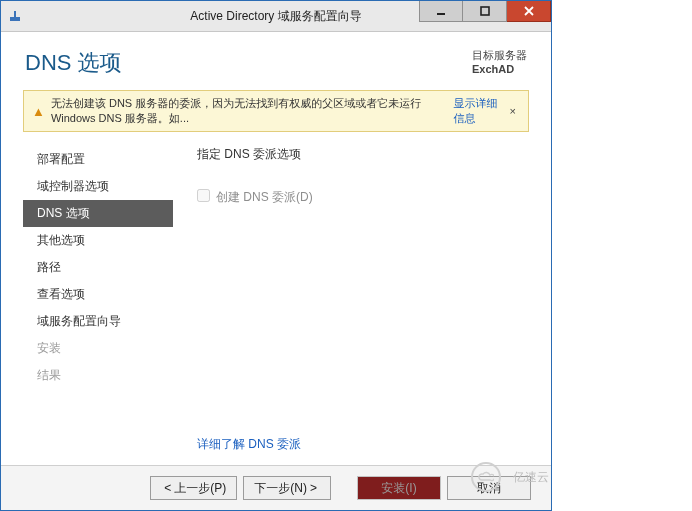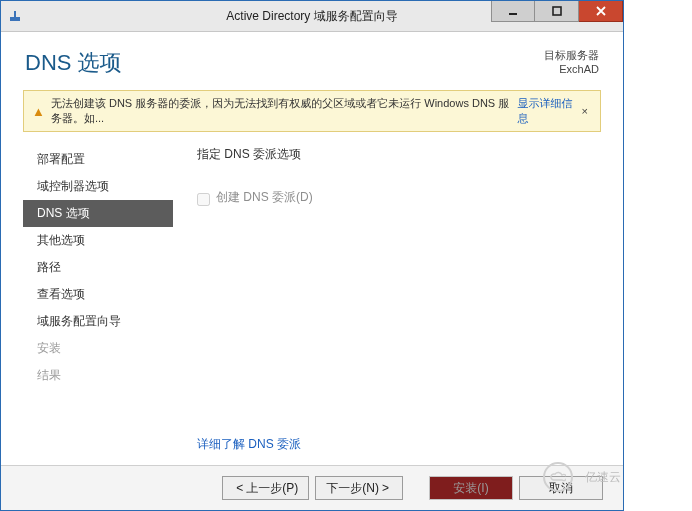--- a/index.html
+++ b/index.html
@@ -1,44 +1,44 @@
 <!DOCTYPE html>
 <html><head>
 <meta charset="utf-8">
 <style>
   html,body{margin:0;padding:0;font-family:"Microsoft YaHei","Segoe UI",Tahoma,sans-serif;font-size:12px;background:#fff;color:#222}
-  .window{width:624px;height:511px;border:1px solid #2a6bb3;box-sizing:border-box;display:flex;flex-direction:column;position:relative;background:#fff}
+  .window{width:552px;height:511px;border:1px solid #2a6bb3;box-sizing:border-box;display:flex;flex-direction:column;position:relative;background:#fff}
   
   .titlebar{height:30px;background:#e9e9e9;border-bottom:1px solid #c7c7c7;display:flex;align-items:center;position:relative}
   .titlebar .app-icon{width:16px;height:16px;margin-left:6px;display:flex;align-items:center;justify-content:center;color:#3b73b9;font-size:11px}
   .titlebar .title{position:absolute;left:0;right:0;text-align:center;font-size:12px;color:#222;pointer-events:none}
   .win-controls{display:flex;margin-left:auto;height:100%}
   .win-btn{width:44px;height:21px;display:flex;align-items:center;justify-content:center;border:1px solid #8f8f8f;border-top:none;background:#cfcfcf;box-sizing:border-box}
   .win-btn+.win-btn{border-left:none}
   .win-btn svg{display:block}
   .win-btn.close{background:#c9472f;border-color:#9a2f1c}
   
   .header{padding:16px 24px 6px 24px;display:flex;align-items:flex-start}
   .header h1{margin:0;font-weight:400;font-size:22px;color:#1a5a8a}
-  .target{margin-left:auto;text-align:right;font-size:11px;color:#444}
-  .target .srv{font-weight:400}
+  .target{margin-left:auto;font-size:11px;color:#444}
+  .target .srv{font-weight:700}
   
   .warning{margin:6px 22px 0 22px;background:#fcf7d6;border:1px solid #e2cd7b;padding:5px 8px;display:flex;align-items:center;font-size:11px;color:#333}
   .warning .warn-icon{color:#d98b0f;margin-right:6px;font-size:13px;line-height:1}
   .warning .more-link{color:#1a5fbf;margin-left:0;cursor:pointer}
   .warning .close-x{margin-left:auto;padding:0 4px;cursor:pointer;color:#444}
   
   .body{flex:1;display:flex;margin:10px 22px 0 22px;min-height:0}
   .sidebar{width:150px;flex:none;padding-top:4px}
   .side-item{padding:5px 6px 5px 14px;font-size:12px;color:#333;cursor:pointer}
   .side-item.selected{background:#5c5c5c;color:#fff}
   .side-item.disabled{color:#9a9a9a;cursor:default}
   .main{flex:1;padding:4px 4px 0 24px;display:flex;flex-direction:column}
   .section-title{font-size:12px;color:#333;margin-bottom:26px}
-  .chk-row{display:flex;align-items:flex-end;color:#8e8e8e;font-size:12px}
+  .chk-row{display:flex;align-items:flex-start;color:#8e8e8e;font-size:12px}
   .chk-row input{margin:0 6px 0 0}
   .learn-link{margin-top:auto;padding:16px 0 12px 0;color:#1a5fbf;font-size:12px;cursor:pointer}
   
   .footer{border-top:1px solid #cfcfcf;padding:10px 20px;display:flex;justify-content:flex-end;gap:6px;background:#f4f4f4}
   .btn{min-width:84px;height:24px;border:1px solid #9b9b9b;background:#efefef;font-size:12px;display:flex;align-items:center;justify-content:center;padding:0 10px;cursor:pointer;box-sizing:border-box}
   .btn.disabled{color:#9a9a9a;border-color:#c3c3c3;background:#7f1d1d;cursor:default}
   .btn .arrow{display:inline-block;margin:0 3px}
   
   .watermark{position:absolute;right:2px;bottom:18px;display:flex;align-items:center;gap:12px;color:#bcbcbc;font-size:12px;pointer-events:none}
   .watermark .wm-icon{width:26px;height:26px;border:2px solid #d0d0d0;border-radius:50%;display:flex;align-items:center;justify-content:center}

